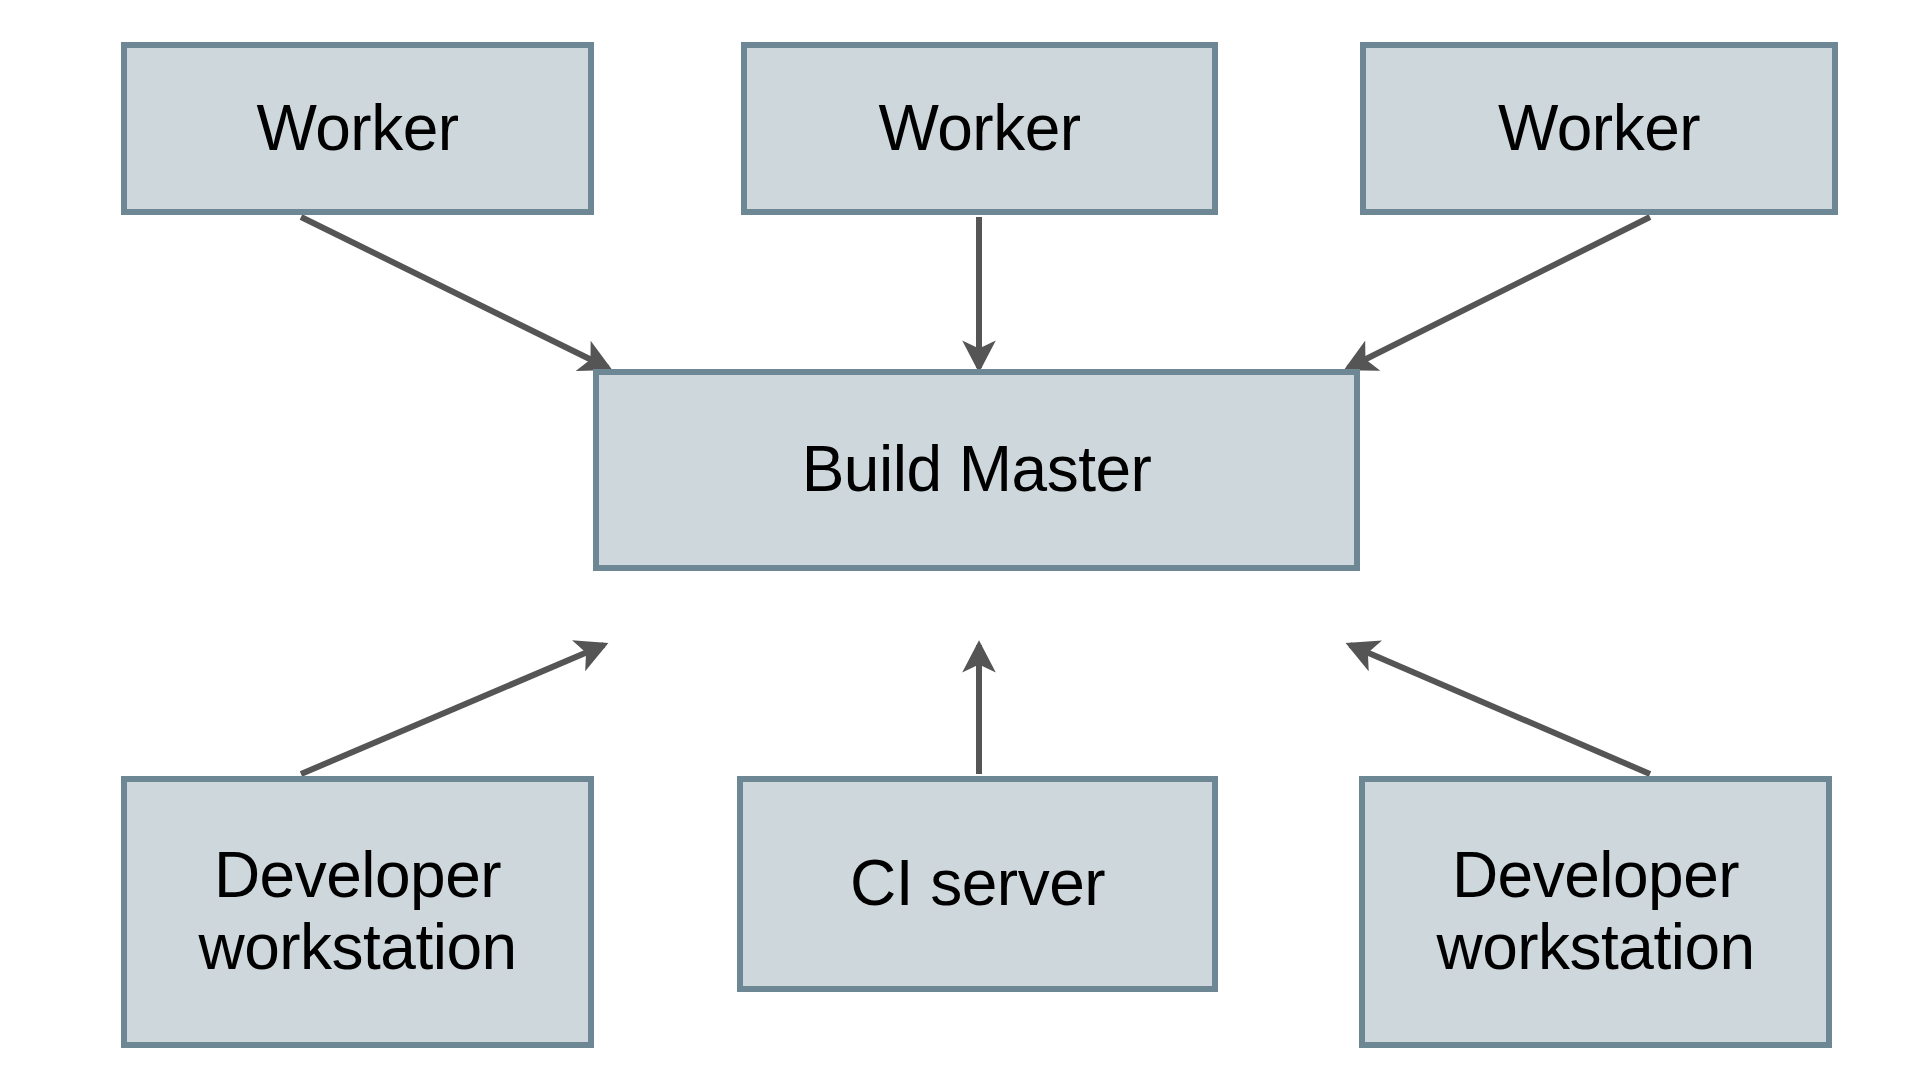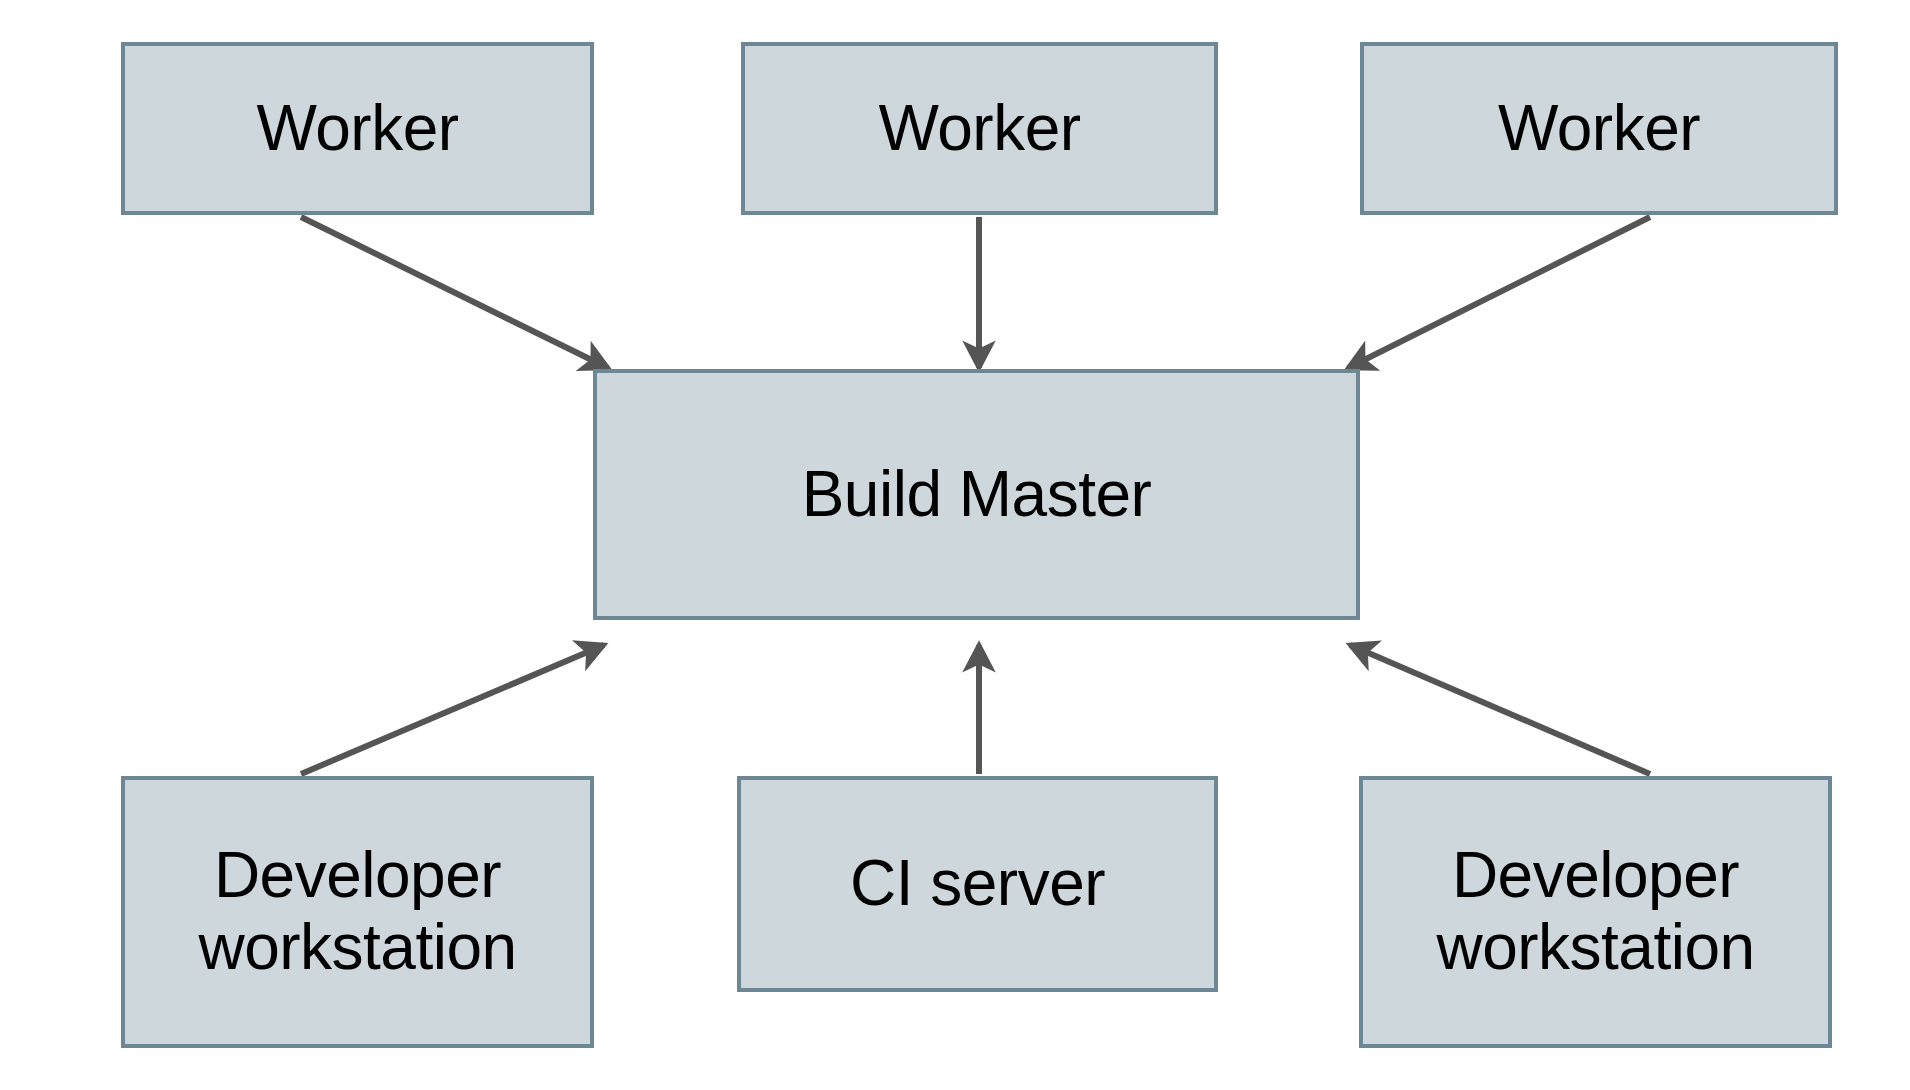--- a/index.html
+++ b/index.html
@@ -23,21 +23,21 @@
     left: 0;
     top: 0;
     width: 1910px;
     height: 1090px;
     pointer-events: none;
   }
   .node {
     position: absolute;
     box-sizing: border-box;
     background: #ced8dc;
-    border: 4px solid #a21caf;
+    border: 6px solid #a21caf;
     display: flex;
     align-items: center;
     justify-content: center;
     text-align: center;
     color: #000000;
     font-family: "Liberation Sans", sans-serif;
     font-weight: 400;
     line-height: 1.12;
     letter-spacing: -0.5px;
     white-space: pre-line;
@@ -75,21 +75,21 @@
   </div>
 
   <div class="node" style="left: 741px; top: 42px; width: 477px; height: 173px; font-size: 64px; background: rgb(206, 216, 220); border-color: rgb(109, 135, 148); color: rgb(0, 0, 0);">
     <span class="node-label">Worker</span>
   </div>
 
   <div class="node" style="left: 1360px; top: 42px; width: 478px; height: 173px; font-size: 64px; background: rgb(206, 216, 220); border-color: rgb(109, 135, 148); color: rgb(0, 0, 0);">
     <span class="node-label">Worker</span>
   </div>
 
-  <div class="node" style="left: 593px; top: 369px; width: 767px; height: 251px; font-size: 64px; background: rgb(206, 216, 220); border-color: rgb(109, 135, 148); color: rgb(0, 0, 0);">
+  <div class="node" style="left: 593px; top: 369px; width: 767px; height: 202px; font-size: 64px; background: rgb(206, 216, 220); border-color: rgb(109, 135, 148); color: rgb(0, 0, 0);">
     <span class="node-label">Build Master</span>
   </div>
 
   <div class="node" style="left: 121px; top: 776px; width: 473px; height: 272px; font-size: 64px; background: rgb(206, 216, 220); border-color: rgb(109, 135, 148); color: rgb(0, 0, 0);">
     <span class="node-label">Developer
 workstation</span>
   </div>
 
   <div class="node" style="left: 737px; top: 776px; width: 481px; height: 216px; font-size: 64px; background: rgb(206, 216, 220); border-color: rgb(109, 135, 148); color: rgb(0, 0, 0);">
     <span class="node-label">CI server</span>

